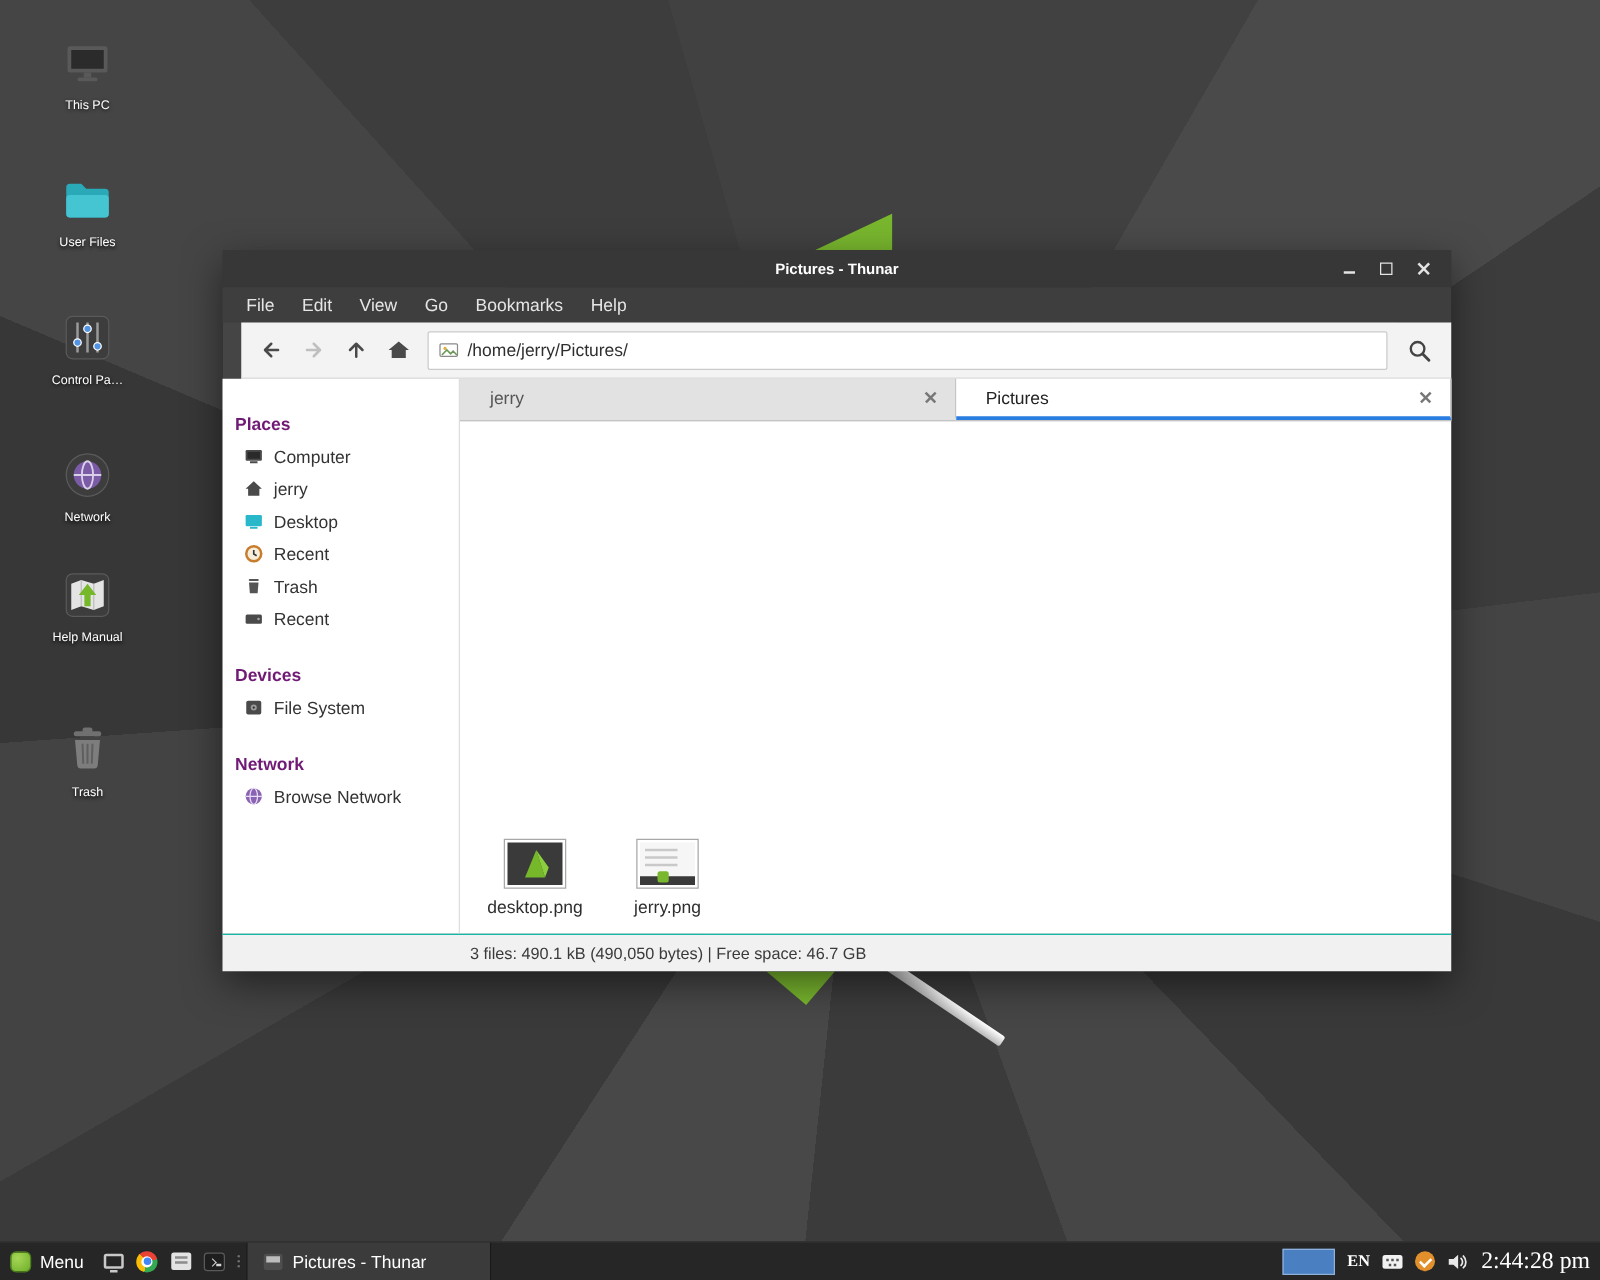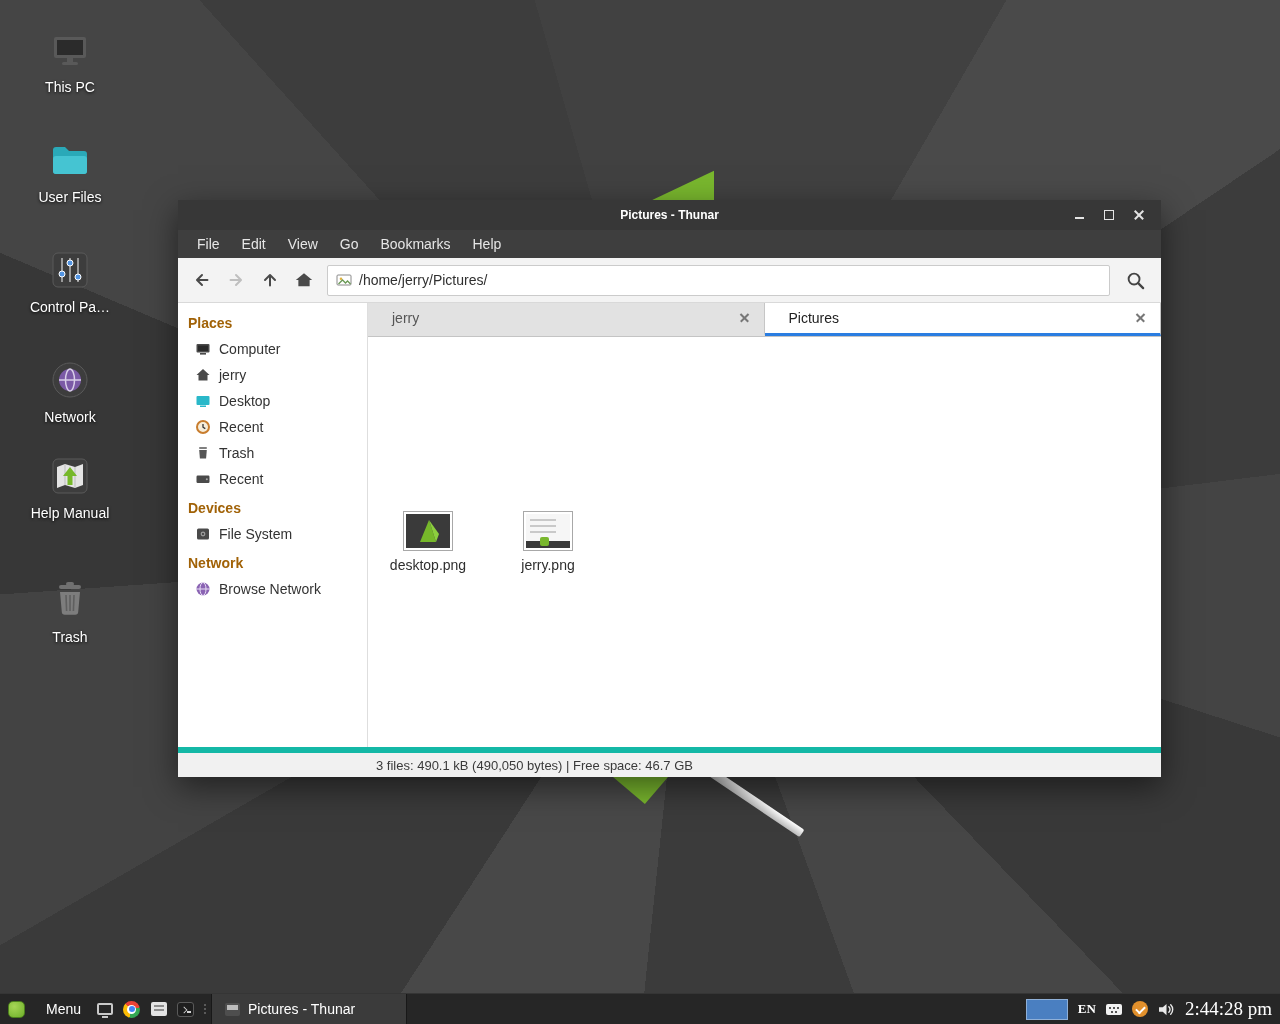--- a/index.html
+++ b/index.html
@@ -19,82 +19,82 @@
   .leaf-top { position:absolute; left:648px; top:168px; width:66px; height:34px;
     background:#79b72e; clip-path:polygon(0 100%,100% 8%,100% 100%); }
   .leaf-bottom { position:absolute; left:613px; top:777px; width:55px; height:27px;
     background:#79b72e; clip-path:polygon(0 0,100% 0,58% 100%); }
   .white-sliver { position:absolute; left:694px; top:796px; width:118px; height:9px;
     background:linear-gradient(#ffffff,#b9b9b9); transform:rotate(34deg); border-radius:2px; }
 
   
   .dicon { position:absolute; left:18px; width:104px; text-align:center; }
   .dicon .ic { width:48px; height:48px; margin:0 auto; }
-  .dicon .lbl { margin-top:5px; font-size:14px; color:#ffffff; text-shadow:0 1px 3px rgba(0,0,0,.9); }
+  .dicon .lbl { margin-top:5px; font-size:10px; color:#ffffff; text-shadow:0 1px 3px rgba(0,0,0,.9); }
 
   
   .window { position:absolute; left:178px; top:200px; width:983px; height:577px;
     box-shadow:0 10px 30px rgba(0,0,0,.5); display:flex; flex-direction:column; }
   .titlebar { height:30px; background:#373737; position:relative; display:flex; align-items:center; flex:0 0 30px; }
   .titlebar .title { position:absolute; left:0; right:0; text-align:center; color:#ffffff; font-size:12px; font-weight:bold; }
   .win-controls { margin-left:auto; display:flex; gap:10px; padding-right:12px; position:relative; z-index:2; }
   .wc { width:20px; height:20px; position:relative; display:flex; align-items:center; justify-content:center; }
   .wc-min::after { content:""; width:9px; height:2px; background:#e4e4e4; margin-top:6px; }
   .wc-max::after { content:""; width:8px; height:8px; border:1.5px solid #e4e4e4; }
   .wc-close::before,.wc-close::after { content:""; position:absolute; width:12px; height:1.8px; background:#e4e4e4; }
   .wc-close::before { transform:rotate(45deg);} .wc-close::after { transform:rotate(-45deg); }
 
   .menubar { height:28px; background:#3e3e3e; display:flex; align-items:center; padding-left:8px;
     color:#e6e6e6; font-size:14px; flex:0 0 28px; }
   .menubar .mi { padding:0 11px; height:100%; display:flex; align-items:center; }
 
   .toolbar { height:45px; background:#f3f3f3; border-bottom:1px solid #d9d9d9; display:flex;
-    align-items:center; padding:0 9px; gap:4px; flex:0 0 45px; }
+    align-items:center; padding:0 9px; gap:4px; flex:0 0 45px;margin-left:15px; }
   .tbtn { width:30px; height:30px; display:flex; align-items:center; justify-content:center; border-radius:3px; }
   .pathbar { flex:1; height:31px; background:#ffffff; border:1px solid #cbcbcb; border-radius:2px;
     display:flex; align-items:center; gap:7px; padding:0 8px; margin:0 4px; font-size:14px; color:#2f2f2f; }
   .search-btn { width:34px; height:30px; display:flex; align-items:center; justify-content:center; }
 
   .win-body { flex:1; display:flex; min-height:0; }
   .sidebar { width:190px; background:#ffffff; border-right:1px solid #dedede; padding-top:4px;
     font-size:14px; color:#333333; overflow:hidden; }
-  .side-header { font-weight:bold; color:#a16207; padding:8px 10px 5px 10px; }
+  .side-header { font-weight:bold; color:#701a75; padding:8px 10px 5px 10px;margin-top:16px; }
   .side-item { display:flex; align-items:center; gap:8px; padding:4px 8px 4px 17px; height:26px; }
   .sicon { width:16px; height:16px; display:inline-flex; flex:0 0 16px; }
 
   .main { flex:1; display:flex; flex-direction:column; background:#ffffff; min-width:0; }
   .tabbar { height:34px; display:flex; background:#d4d4d4; border-bottom:1px solid #c4c4c4; flex:0 0 34px; }
   .tab { flex:1; display:flex; align-items:center; padding:0 10px 0 24px; font-size:14px; color:#555;
     background:#e2e2e2; border-right:1px solid #c6c6c6; border-bottom:3px solid transparent; }
   .tab.active { background:#ffffff; color:#222; border-bottom:3px solid #2a7de1; }
   .tab-close { margin-left:auto; width:18px; height:18px; position:relative; }
   .tab-close::before,.tab-close::after { content:""; position:absolute; left:3px; top:8px; width:11px; height:1.6px; background:#777; }
   .tab-close::before { transform:rotate(45deg);} .tab-close::after { transform:rotate(-45deg); }
 
-  .files { flex:1; padding:14px 12px; display:flex; gap:24px; align-items:center; }
+  .files { flex:1; padding:14px 12px; display:flex; gap:10px; align-items:flex-end; }
   .file { width:96px; text-align:center; font-size:14px; color:#2e2e2e; }
   .thumb { width:50px; height:40px; margin:0 auto 6px auto; background:#ffffff; border:1px solid #a8a8a8; padding:2px; }
   .thumb .inner { width:100%; height:100%; position:relative; overflow:hidden; }
   .t-desktop { background:#3a3a3a; }
   .t-menu { background:#f6f6f6; }
   .t-menu .bar { position:absolute; left:4px; height:2px; background:#c9c9c9; width:26px; }
   .t-menu .dark { position:absolute; left:0; right:0; bottom:0; height:7px; background:#3a3a3a; }
   .t-menu .blob { position:absolute; left:14px; bottom:2px; width:9px; height:9px; background:#79b72e; border-radius:2px; }
   .t-set { background:#fdfdfd; }
   .t-set .tb { position:absolute; left:0; right:0; top:0; height:6px; background:#3c3c3c; }
   .t-set .bb { position:absolute; left:0; right:0; bottom:0; height:4px; background:#3c3c3c; }
   .t-set .dot { position:absolute; width:4px; height:4px; background:#8a8a8a; }
 
-  .statusbar { height:30px; background:#f1f1f1; border-top:6px solid #14b8a6; display:flex;
+  .statusbar { height:30px; background:#f1f1f1; border-top:1px solid #14b8a6; display:flex;
     align-items:center; padding-left:198px; font-size:13px; color:#3a3a3a; flex:0 0 30px; }
 
   
   .taskbar { position:absolute; left:0; bottom:0; width:1280px; height:31px; background:#262626;
     border-top:1px solid #353535; display:flex; align-items:center; color:#ffffff; font-size:14px; }
-  .menu-btn { display:flex; align-items:center; gap:21px; padding:0 10px 0 8px; height:100%; }
+  .menu-btn { display:flex; align-items:center; gap:7px; padding:0 10px 0 8px; height:100%; }
   .mint-logo { width:17px; height:17px; border-radius:5px;
     background:radial-gradient(circle at 35% 30%, #a6d656, #6faf2a); border:1px solid #4c7f1d; }
   .ql { width:27px; height:100%; display:flex; align-items:center; justify-content:center; }
   .show-desktop { width:16px; height:12px; border:2px solid #c9c9c9; border-radius:2px; position:relative; }
   .show-desktop::after { content:""; position:absolute; left:3px; bottom:-5px; width:6px; height:2px; background:#c9c9c9; }
   .chrome { width:17px; height:17px; border-radius:50%; position:relative;
     background:conic-gradient(from -45deg,#ea4335 0 120deg,#34a853 120deg 240deg,#fbbc05 240deg 360deg); }
   .chrome::before { content:""; position:absolute; inset:4px; border-radius:50%; background:#ffffff; }
   .chrome::after { content:""; position:absolute; inset:5.5px; border-radius:50%; background:#4285f4; }
   .files-ic { width:16px; height:14px; background:#e3e3e3; border-radius:2px; position:relative; }

